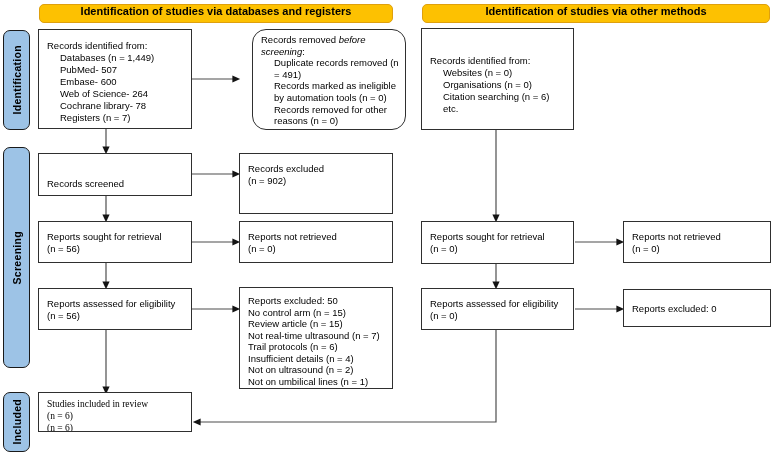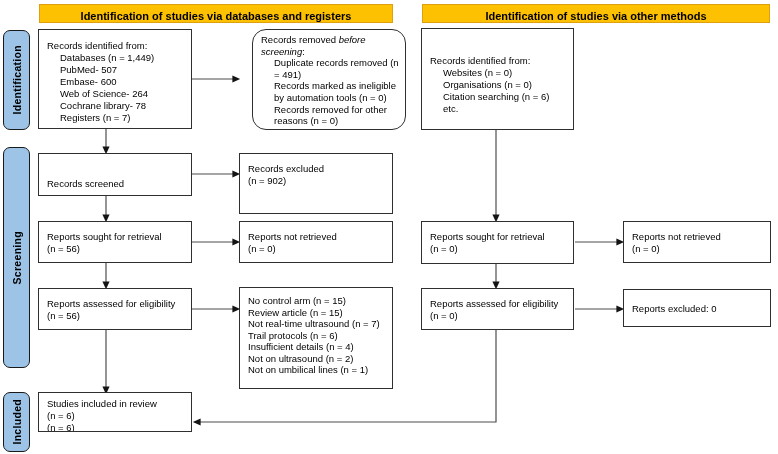--- a/index.html
+++ b/index.html
@@ -4,22 +4,22 @@
 <style>
   html,body { margin:0; padding:0; background:#ffffff; }
   .canvas {
     position:relative; width:778px; height:454px; background:#ffffff;
     font-family:"Liberation Sans", sans-serif; color:#000; overflow:hidden;
   }
   .hdr {
     position:absolute; box-sizing:border-box;
     background:var(--header-bg,#FDC101);
     border:1px solid var(--header-border,#DFA00D);
-    border-radius:0;
-    display:flex; align-items:flex-end; justify-content:center;
+    border-radius:5px;
+    display:flex; align-items:flex-start; justify-content:center;
     font-size:11px; font-weight:bold; text-align:center;
   }
   #hdr-db    { left:39px;  top:4px; width:354px; height:19px; }
   #hdr-other { left:422px; top:4px; width:348px; height:19px; }
 
   .side {
     position:absolute; box-sizing:border-box;
     background:var(--sidebar-bg,#9DC3E6);
     border:1.5px solid #1a1a1a; border-radius:7px;
     display:flex; align-items:center; justify-content:center;
@@ -43,21 +43,21 @@
   .it  { font-style:italic; }
 
   #b-rec-id-db        { left:38px;  top:29px;  width:154px; height:100px; padding-top:10px; }
   #b-rec-removed      { left:252px; top:29px;  width:154px; height:101px; padding-top:4px;  line-height:11.6px;border-radius:14px; }
   #b-rec-screened     { left:38px;  top:153px; width:154px; height:43px;  padding-top:24px; }
   #b-rec-excluded     { left:239px; top:153px; width:154px; height:61px;  padding-top:9px; }
   #b-rep-sought-db    { left:38px;  top:221px; width:154px; height:42px;  padding-top:9px; }
   #b-rep-notret-db    { left:239px; top:221px; width:154px; height:42px;  padding-top:9px; }
   #b-rep-assessed-db  { left:38px;  top:288px; width:154px; height:42px;  padding-top:9px; }
   #b-rep-excluded-db  { left:239px; top:287px; width:154px; height:102px; padding-top:7px; line-height:11.5px; }
-  #b-included         { left:38px;  top:392px; width:154px; height:40px;  padding-top:5px; }
+  #b-included         { left:38px;  top:392px; width:154px; height:40px;  padding-top:5px;font-family:Liberation Serif, serif; }
   #b-rec-id-other     { left:421px; top:28px;  width:153px; height:102px; padding-top:26px; }
   #b-rep-sought-other { left:421px; top:221px; width:153px; height:43px;  padding-top:9px; }
   #b-rep-notret-other { left:623px; top:221px; width:148px; height:42px;  padding-top:9px; }
   #b-rep-assessed-other { left:421px; top:288px; width:153px; height:42px; padding-top:9px; }
   #b-rep-excluded-other { left:623px; top:289px; width:148px; height:38px; padding-top:13px; }
 
   #flow-arrows { position:absolute; left:0; top:0; width:778px; height:454px; pointer-events:none; }
   #flow-arrows line, #flow-arrows polyline {
     stroke:var(--arrow,#4D4D4D); stroke-width:1.2; fill:none;
   }
@@ -146,20 +146,21 @@
     <div>Records excluded</div>
     <div>(n = 902)</div>
   </div>
 
   <div class="box" id="b-rep-notret-db">
     <div>Reports not retrieved</div>
     <div>(n = 0)</div>
   </div>
 
   <div class="box" id="b-rep-excluded-db">
+    <div>Reports excluded: 50</div>
     <div>No control arm (n = 15)</div>
     <div>Review article (n = 15)</div>
     <div>Not real-time ultrasound (n = 7)</div>
     <div>Trail protocols (n = 6)</div>
     <div>Insufficient details (n = 4)</div>
     <div>Not on ultrasound (n = 2)</div>
     <div>Not on umbilical lines (n = 1)</div>
   </div>
 
   <div class="box" id="b-rec-id-other">

